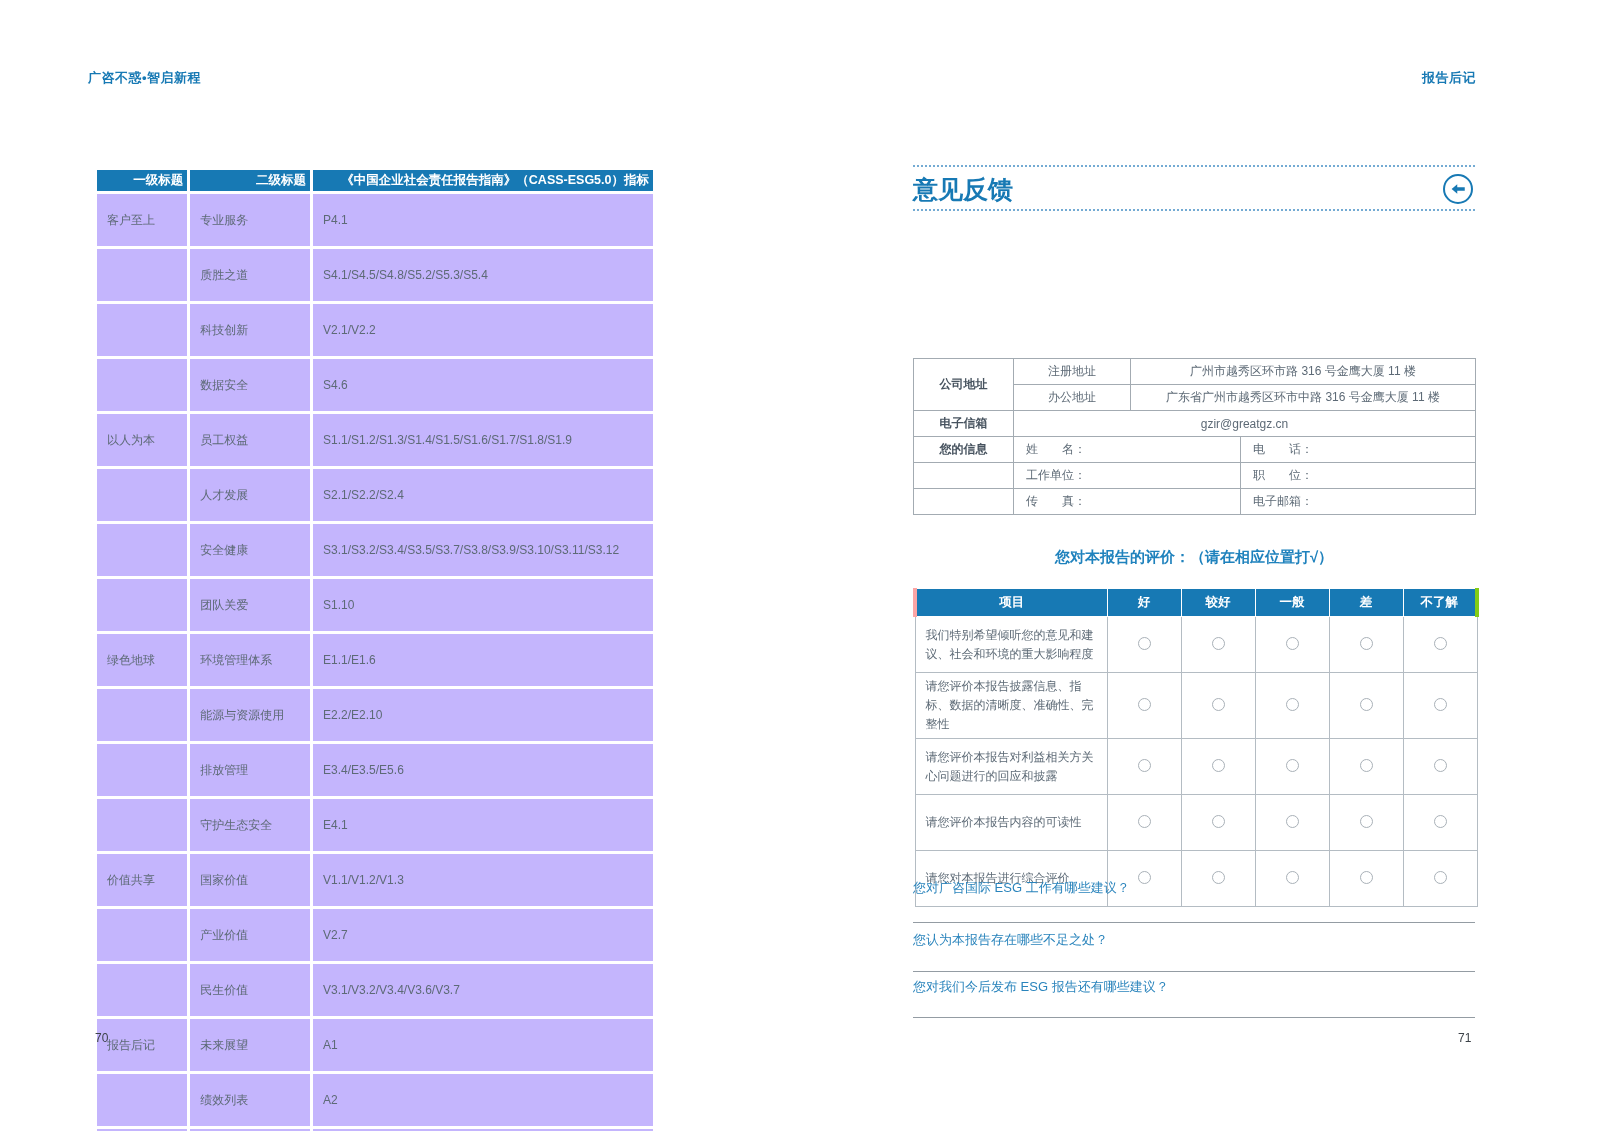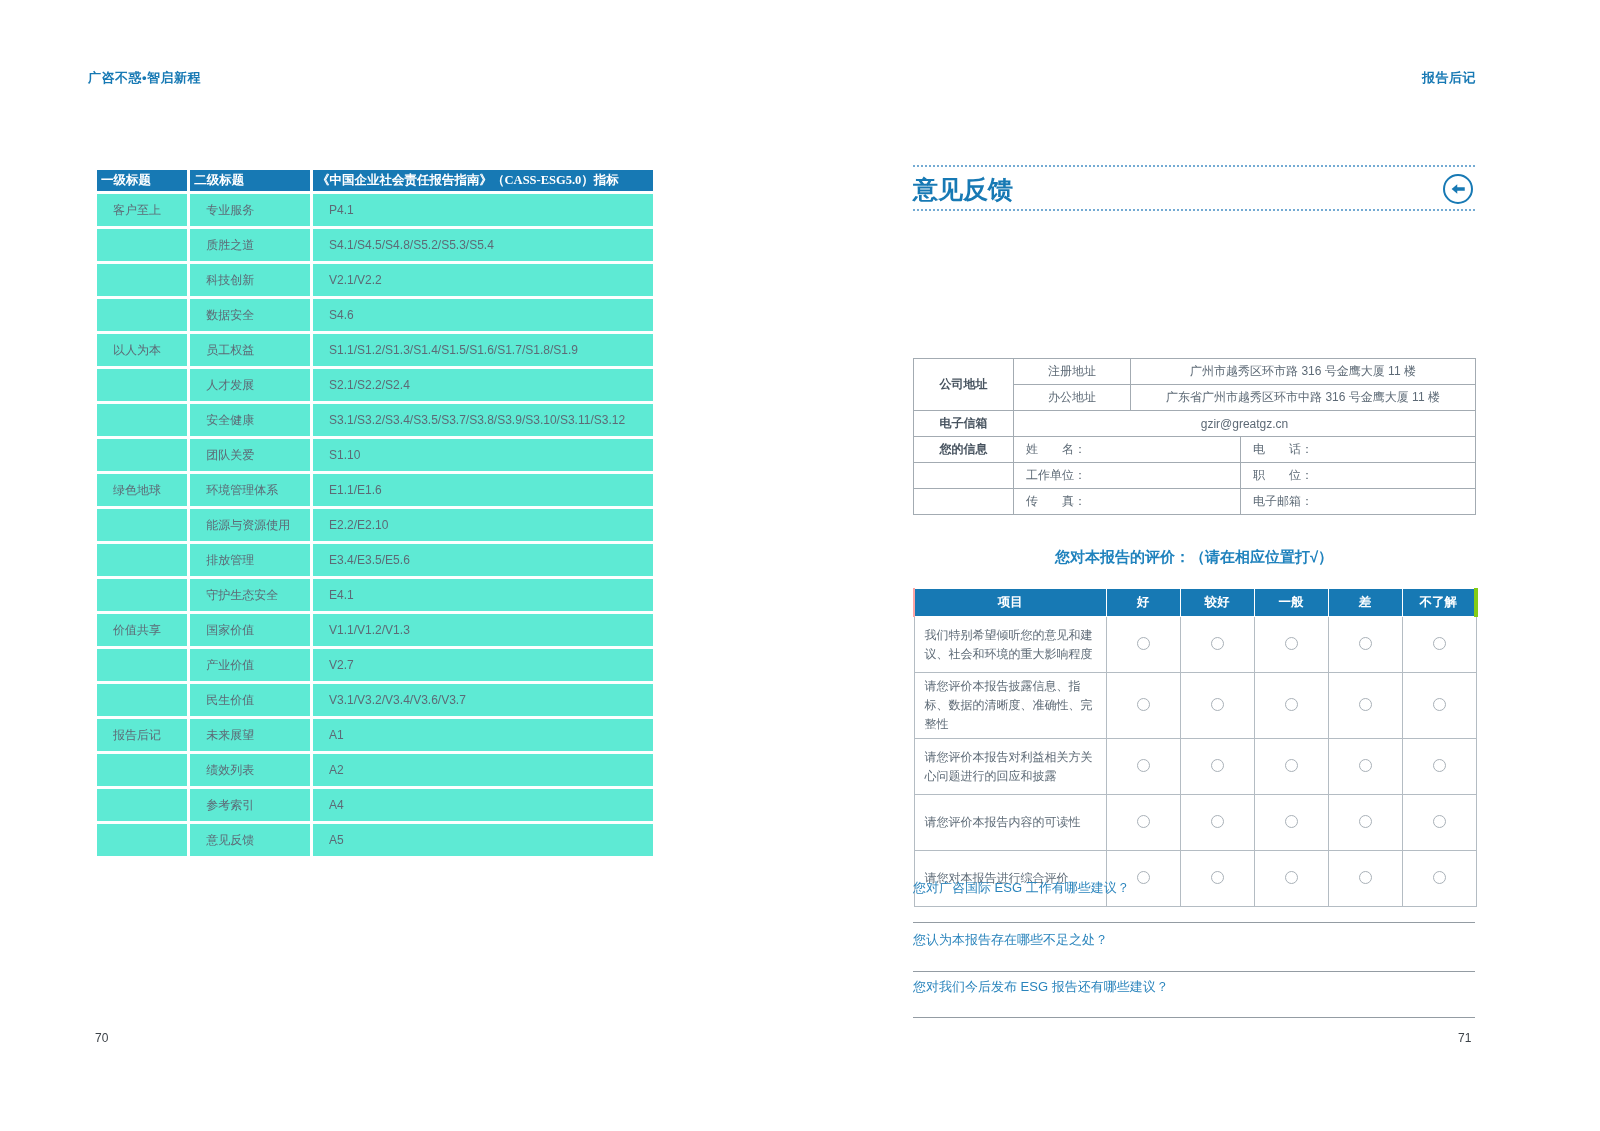--- a/index.html
+++ b/index.html
@@ -20,25 +20,25 @@
   .page-num.left{left:95px;}
   .page-num.right{left:1458px;}
 
   
   .idx-table{
     position:absolute;left:94px;top:167px;width:562px;
     border-collapse:separate;border-spacing:3px;table-layout:fixed;
   }
   .idx-table th{
     background:#1779b4;color:#ffffff;font-size:12.5px;font-weight:bold;
-    height:21px;text-align:left;padding:0 4px;font-family:Liberation Serif, serif;
+    height:21px;text-align:right;padding:0 4px;
   }
   .idx-table td{
-    background:#5eead4;color:#5d6a76;font-size:12px;
-    height:32px;padding:0 16px;text-align:left;vertical-align:middle;
+    background:#c4b5fd;color:#5d6a76;font-size:12px;
+    height:52px;padding:0 10px;text-align:left;vertical-align:middle;
     overflow:hidden;white-space:nowrap;
   }
   .idx-table col.c1{width:16.4%;}
   .idx-table col.c2{width:21.8%;}
   .idx-table col.c3{width:61.8%;}
 
   
   .rcontent{position:absolute;left:913px;top:0;width:562px;height:1131px;}
 
   .title-band{
@@ -82,21 +82,21 @@
     font-size:15px;font-weight:bold;color:#1f82bd;
   }
   .eval-table{
     position:absolute;top:588px;left:0;width:562px;
     border-collapse:collapse;table-layout:fixed;
   }
   .eval-table th{
     background:#1779b4;color:#ffffff;font-size:12.5px;font-weight:bold;
     height:25px;text-align:center;border:1px solid #ffffff;
   }
-  .eval-table th:first-child{border-left:2px solid #fca5a5;}
+  .eval-table th:first-child{border-left:4px solid #fca5a5;}
   .eval-table th:last-child{border-right:4px solid #84cc16;}
   .eval-table td{
     border:1px solid #b4bcc3;height:47px;font-size:12px;color:#5d6a76;
     vertical-align:middle;
   }
   .eval-table td.item{padding:4px 10px;line-height:19px;text-align:left;}
   .eval-table td.rate{text-align:center;}
   .radio{
     display:inline-block;width:11px;height:11px;border:1px solid #a9b1b8;
     border-radius:50%;background:#fff;cursor:pointer;

